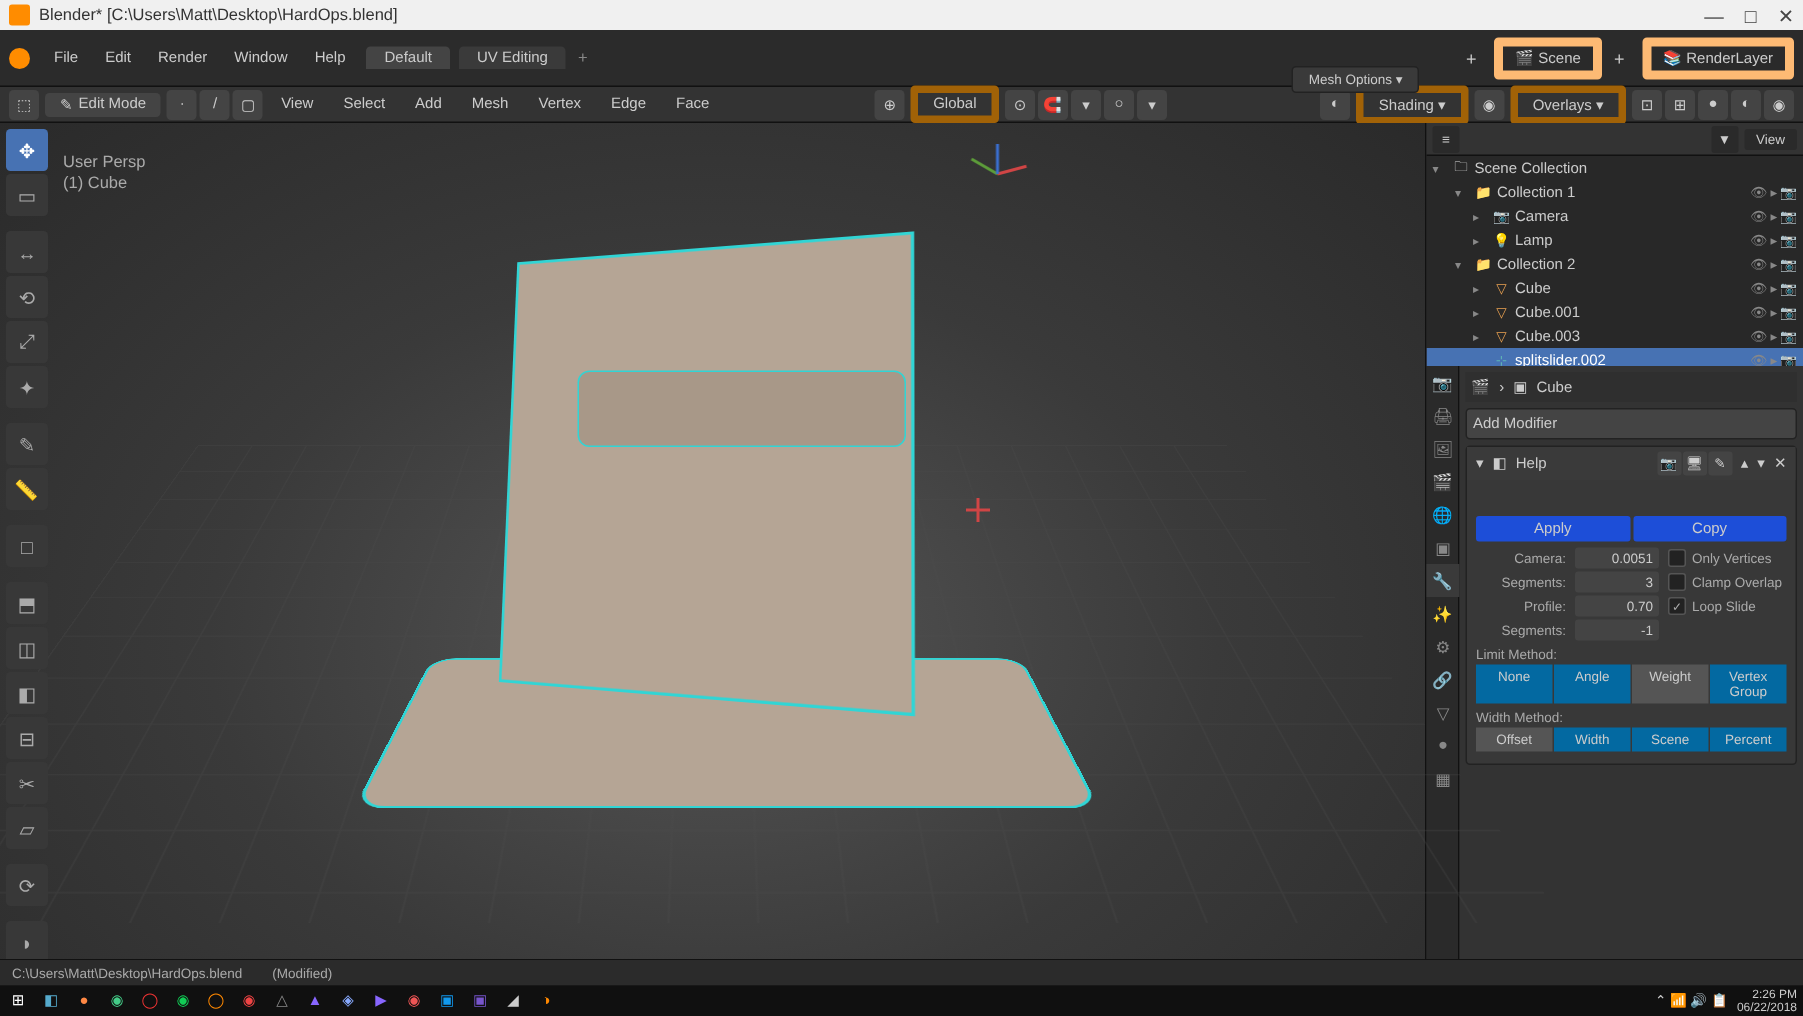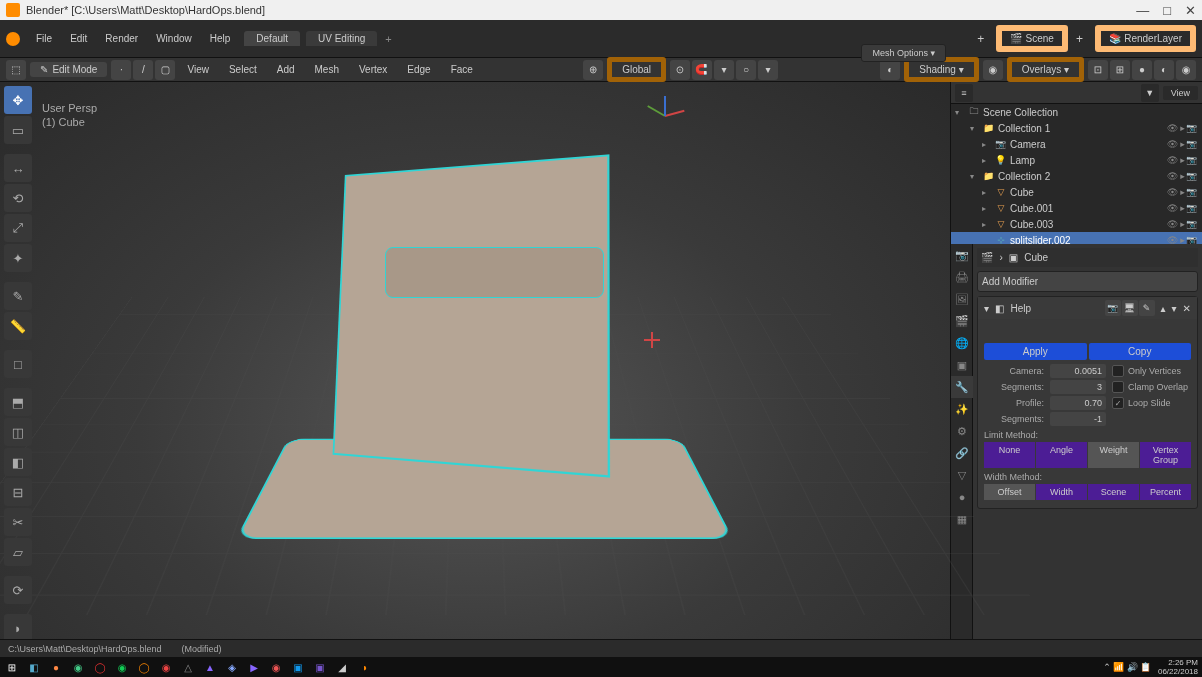--- a/index.html
+++ b/index.html
@@ -108,21 +108,21 @@
 .modifier-panel .mod-body { padding: 4px 6px; }
 .btn-row { display: flex; gap: 2px; margin-bottom: 4px; }
 .btn-row .btn { flex: 1; padding: 3px; background: #1d4ed8; border-radius: 2px; text-align: center; font-size: 10px; margin-top: 20px; }
 .prop-row { display: flex; align-items: center; gap: 6px; margin: 2px 0; }
 .prop-row .label { width: 60px; text-align: right; color: #aaa; font-size: 9px; }
 .prop-row .value { width: 56px; padding: 2px 4px; background: #444; border-radius: 2px; text-align: right; font-size: 9px; }
 .prop-row .check { display: flex; align-items: center; gap: 4px; font-size: 9px; color: #aaa; }
 .prop-row .check .box { width: 12px; height: 12px; background: #222; border: 1px solid #555; border-radius: 2px; display: flex; align-items: center; justify-content: center; font-size: 8px; }
 .section-label { color: #aaa; font-size: 9px; margin: 4px 0 2px; }
 .multi-btn-row { display: flex; gap: 1px; margin-bottom: 4px; }
-.multi-btn-row .mb { flex: 1; padding: 3px 2px; background: #4c1d95; text-align: center; font-size: 9px; }
+.multi-btn-row .mb { flex: 1; padding: 3px 2px; background: #0369a1; text-align: center; font-size: 9px; }
 .multi-btn-row .mb.active { background: #555; }
 
 
 .mesh-options { position: absolute; top: 44px; right: 256px; padding: 3px 10px; background: #3a3a3a; border-radius: 3px; font-size: 9px; color: #ccc; border: 1px solid #222; }
 
 
 .statusbar { position: absolute; bottom: 20px; left: 0; right: 0; height: 18px; background: #2b2b2b; display: flex; align-items: center; padding: 0 8px; font-size: 9px; color: #aaa; border-top: 1px solid #111; }
 .statusbar .spacer { flex: 1; }
 
 

